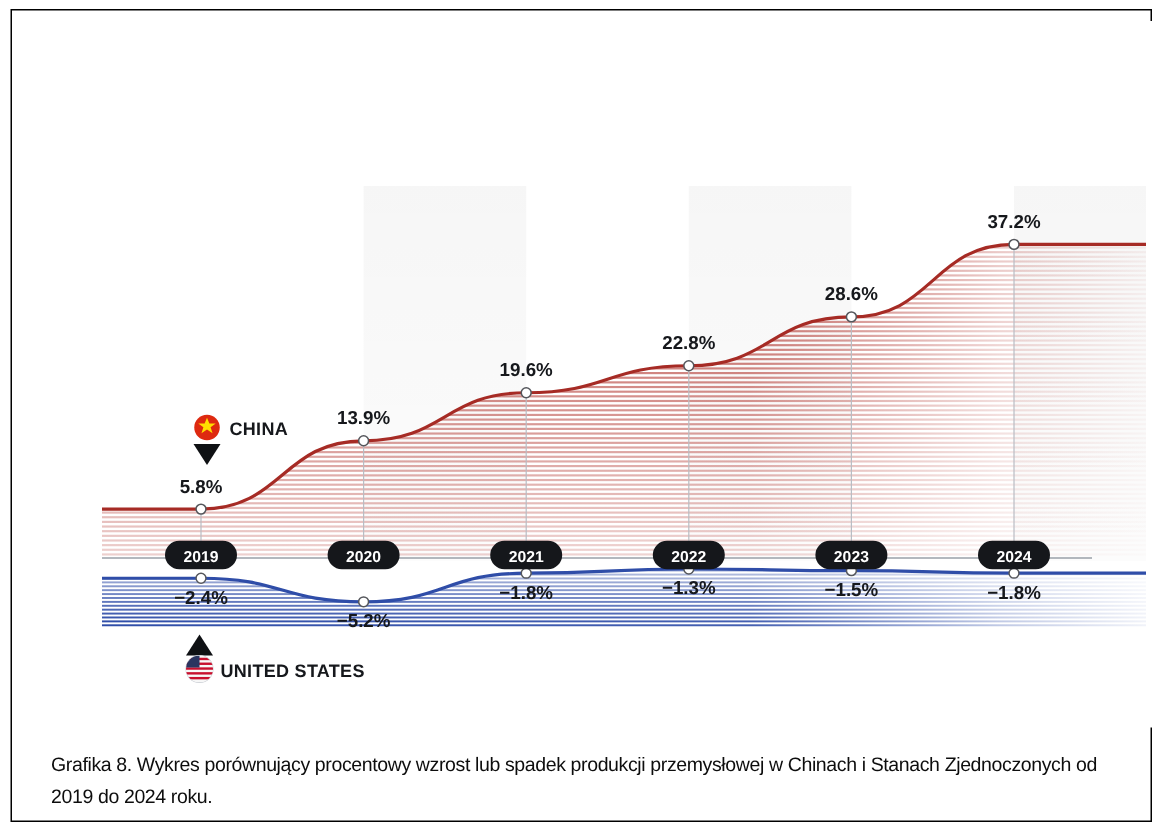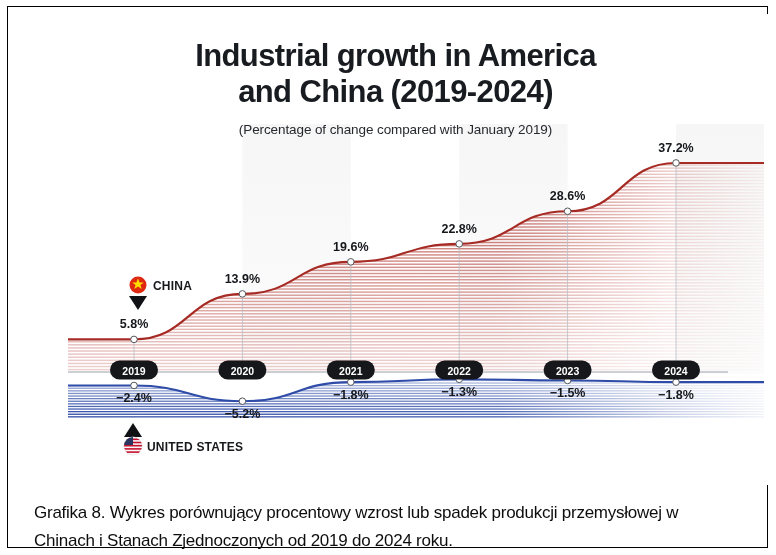--- a/index.html
+++ b/index.html
@@ -81,21 +81,21 @@
     letter-spacing:-0.1px;
     white-space:nowrap;
   }
   .source-line b{color:#16181c;}
   .caption{
     position:absolute;
     left:8px;top:478px;
     width:745px;height:68px;
     box-sizing:border-box;
     padding:14px 18px 0 18px;
-    font-size:17px;
+    font-size:13px;
     line-height:1.62;
     color:#0d0d0d;
     letter-spacing:-0.25px;
   }
 </style>
 </head>
 <body>
 
 <div class="page">
   <div class="outer-frame">
@@ -334,25 +334,18 @@
               <rect x="108" y="430.9" width="18" height="1.6" fill="#c8102e"></rect>
               <rect x="108" y="434.1" width="18" height="1.6" fill="#c8102e"></rect>
               <rect x="108" y="437.3" width="18" height="1.6" fill="#c8102e"></rect>
               <rect x="108" y="423" width="9" height="8" fill="#2a3560"></rect>
             </g>
             <text class="legend-text" x="131" y="437">UNITED STATES</text>
           </g>
         </svg>
       </div>
 
-      <div class="title-block">
-        <div class="chart-title">
-          <div>Industrial growth in America</div>
-          <div>and China (2019-2024)</div>
-        </div>
-        <div class="chart-subtitle">(Percentage of change compared with January 2019)</div>
-      </div>
 
     </div>
 
     <div class="caption">Grafika 8. Wykres porównujący procentowy wzrost lub spadek produkcji przemysłowej w Chinach i Stanach Zjednoczonych od 2019 do 2024 roku.</div>
   </div>
 </div>
 
 </body></html>

